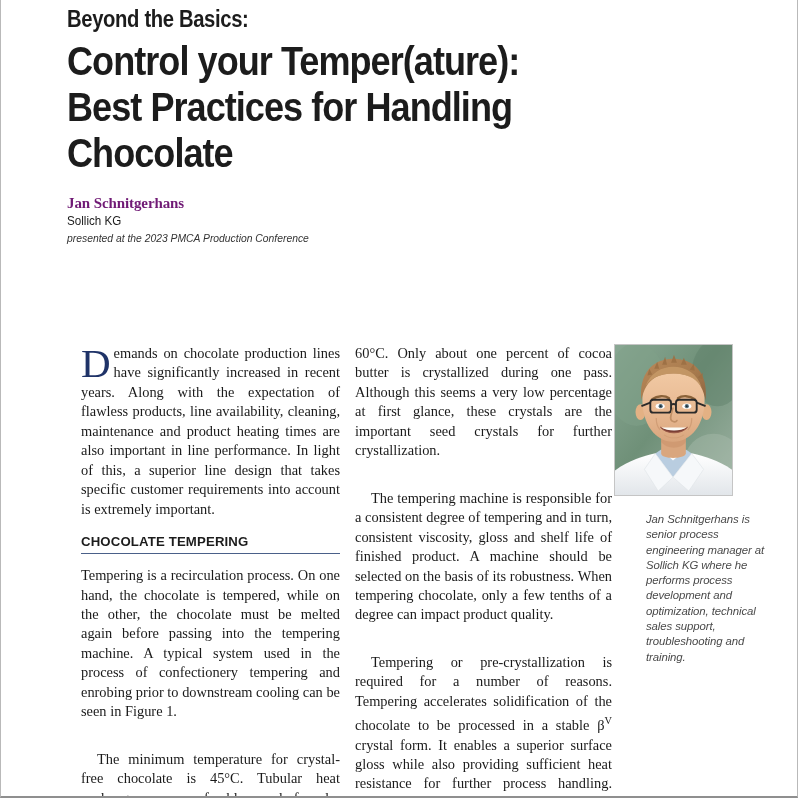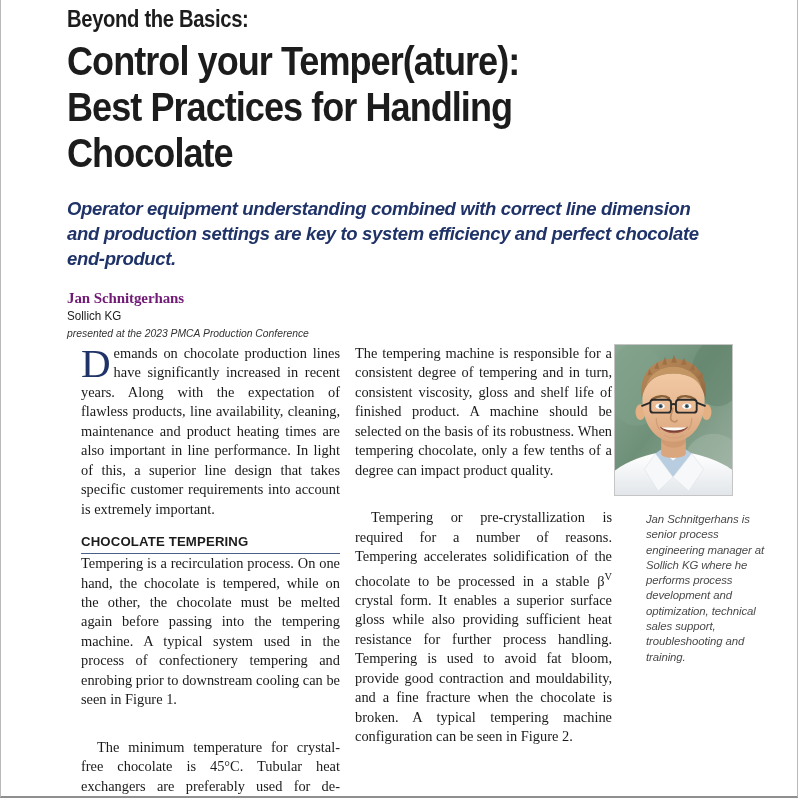--- a/index.html
+++ b/index.html
@@ -144,21 +144,21 @@
   .section-head {
     font-family: "Liberation Sans", sans-serif;
     font-weight: bold;
     font-size: 13.2px;
     line-height: 16px;
     letter-spacing: 0.15px;
     color: #1c1c1c;
     margin-top: 15px;
     padding-bottom: 3px;
     border-bottom: 1.6px solid #4a6089;
-    margin-bottom: 0;
+    margin-bottom: 12px;
   }
 
   .sup { font-size: 0.72em; vertical-align: super; }
 
   
   #sidebar {
     position: absolute;
     left: 613px;
     top: 344px;
     width: 133px;
@@ -194,21 +194,20 @@
   <div id="content">
 
     <div class="kicker">Beyond the Basics:</div>
 
     <div class="headline">
       <div>Control your Temper(ature):</div>
       <div>Best Practices for Handling</div>
       <div>Chocolate</div>
     </div>
 
-    <div class="deck">Operator equipment understanding combined with correct line dimension and production settings are key to system efficiency and perfect chocolate end-product.</div>
 
     <div class="byline">
       <div class="byline-name">Jan Schnitgerhans</div>
       <div class="byline-org">Sollich KG</div>
       <div class="byline-note">presented at the 2023 PMCA Production Conference</div>
     </div>
 
   </div>
 
   <div id="body-area">
@@ -217,20 +216,21 @@
       <p class="dropcap-para">Demands on chocolate production lines have significantly increased in recent years. Along with the expectation of flawless products, line availability, cleaning, maintenance and product heating times are also important in line performance. In light of this, a superior line design that takes specific customer requirements into account is extremely important.</p>
 
       <div class="section-head">CHOCOLATE TEMPERING</div>
 
       <p style="text-indent:0;font-family:Liberation Serif, serif;">Tempering is a recirculation process. On one hand, the chocolate is tempered, while on the other, the chocolate must be melted again before passing into the tempering machine. A typical system used in the process of confectionery tempering and enrobing prior to downstream cooling can be seen in Figure 1.</p>
 
       <p>The minimum temperature for crystal-free chocolate is 45°C. Tubular heat exchangers are preferably used for de-crystallization and must be supplied with warm water at a temperature between 55°C and</p>
     </div>
 
     <div class="col" id="col-right">
+      <p>60°C. Only about one percent of cocoa butter is crystallized during one pass. Although this seems a very low percentage at first glance, these crystals are the important seed crystals for further crystallization.</p>
 
       <p>The tempering machine is responsible for a consistent degree of tempering and in turn, consistent viscosity, gloss and shelf life of finished product. A machine should be selected on the basis of its robustness. When tempering chocolate, only a few tenths of a degree can impact product quality.</p>
 
       <p>
         <span>Tempering or pre-crystallization is required for a number of reasons. Tempering accelerates solidification of the chocolate to be processed in a stable β</span><span class="sup">V</span><span> crystal form. It enables a superior surface gloss while also providing sufficient heat resistance for further process handling. Tempering is used to avoid fat bloom, provide good contraction and mouldability, and a fine fracture when the chocolate is broken. A typical tempering machine configuration can be seen in Figure 2.</span>
       </p>
 
     </div>
 
   </div>

